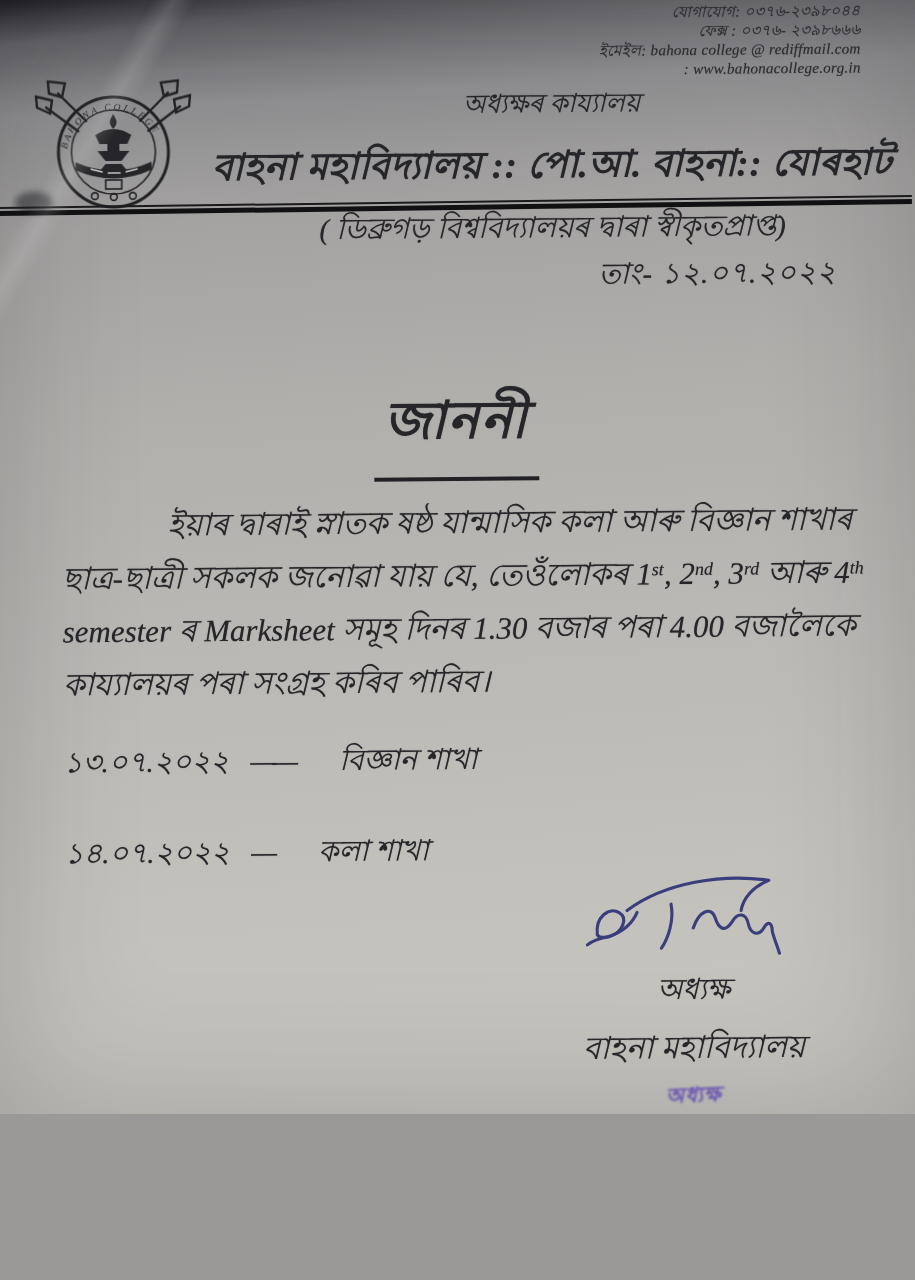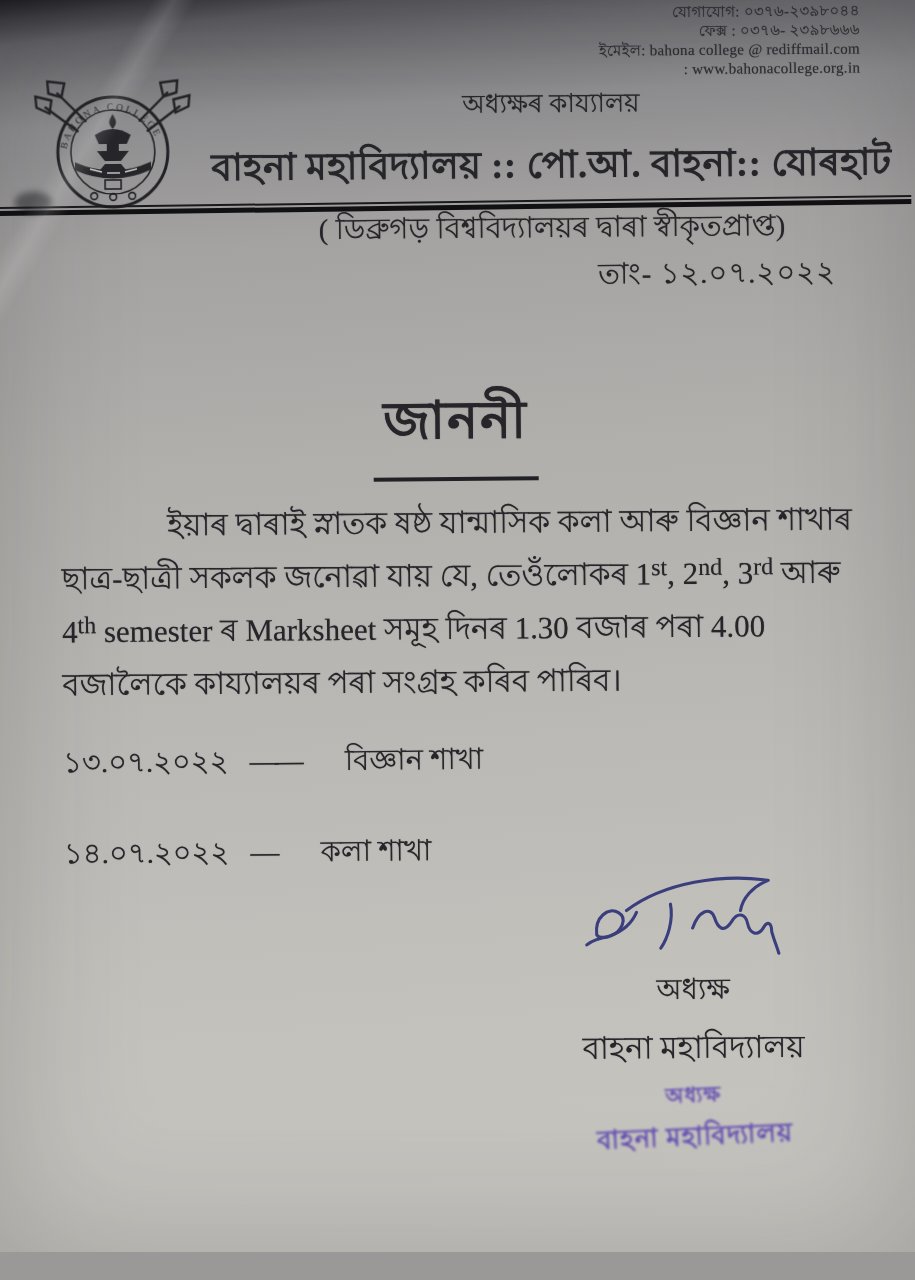--- a/index.html
+++ b/index.html
@@ -2,25 +2,26 @@
 <html><head>
 <meta charset="utf-8">
 <style>
   html,body{margin:0;padding:0;}
   body{
     width:915px;height:1280px;overflow:hidden;
     font-family:"Liberation Serif","DejaVu Serif",serif;
     background:#9a9998;
   }
   .photo{
-    position:relative;width:915px;height:1252px;overflow:hidden;
+    position:relative;width:915px;height:1114px;overflow:hidden;
     background:linear-gradient(176deg,
       #454449 0%, #6b6a6e 4%, #8f8e90 10%, #a5a3a2 20%,
       #b1afac 36%, #bbb9b5 58%, #c3c1bc 78%, #c7c5c0 100%);
     box-shadow:inset 0 0 140px rgba(30,30,36,.22);
+    font-style:italic;
   }
   .shade-top{
     position:absolute;top:0;left:0;right:0;height:240px;pointer-events:none;
     background:linear-gradient(173deg,
       rgba(22,21,26,.82) 0%, rgba(40,39,44,.5) 6%,
       rgba(80,79,84,.22) 13%, rgba(0,0,0,0) 27%);
   }
   .crease{
     position:absolute;top:-40px;left:-90px;width:300px;height:460px;pointer-events:none;
     background:linear-gradient(115deg,transparent 46%,rgba(240,240,240,.14) 50%,transparent 54%);
@@ -47,21 +48,21 @@
     background:rgba(35,35,40,.55);filter:blur(3px);}
 
   .dateline{position:absolute;top:252px;right:76px;font-size:29px;letter-spacing:1px;}
 
   .title-wrap{position:absolute;top:380px;left:0;width:915px;text-align:center;}
   .title{display:inline-block;font-size:52px;font-weight:bold;letter-spacing:2px;
     border-bottom:4px solid #222226;padding:0 10px 10px 10px;}
 
   .body-par{position:absolute;top:496px;left:62px;width:806px;
     font-size:31px;line-height:53px;text-indent:106px;text-align:left;}
-  .body-par sup{font-size:24px;line-height:0;vertical-align:9px;letter-spacing:0;}
+  .body-par sup{font-size:18px;line-height:0;vertical-align:9px;letter-spacing:0;}
 
   .schedule{position:absolute;top:736px;left:62px;font-size:29px;}
   .sched-row{margin-bottom:42px;white-space:nowrap;}
   .sched-dash{margin:0 16px 0 14px;letter-spacing:-4px;}
   .sched-label{margin-left:22px;}
 
   .sig-block{position:absolute;left:520px;top:868px;width:340px;text-align:center;}
   .sig-svg{display:block;margin:0 auto;width:250px;height:100px;}
   .sig-role{font-size:29px;margin-top:0px;}
   .sig-inst{font-size:31px;margin-top:8px;}

